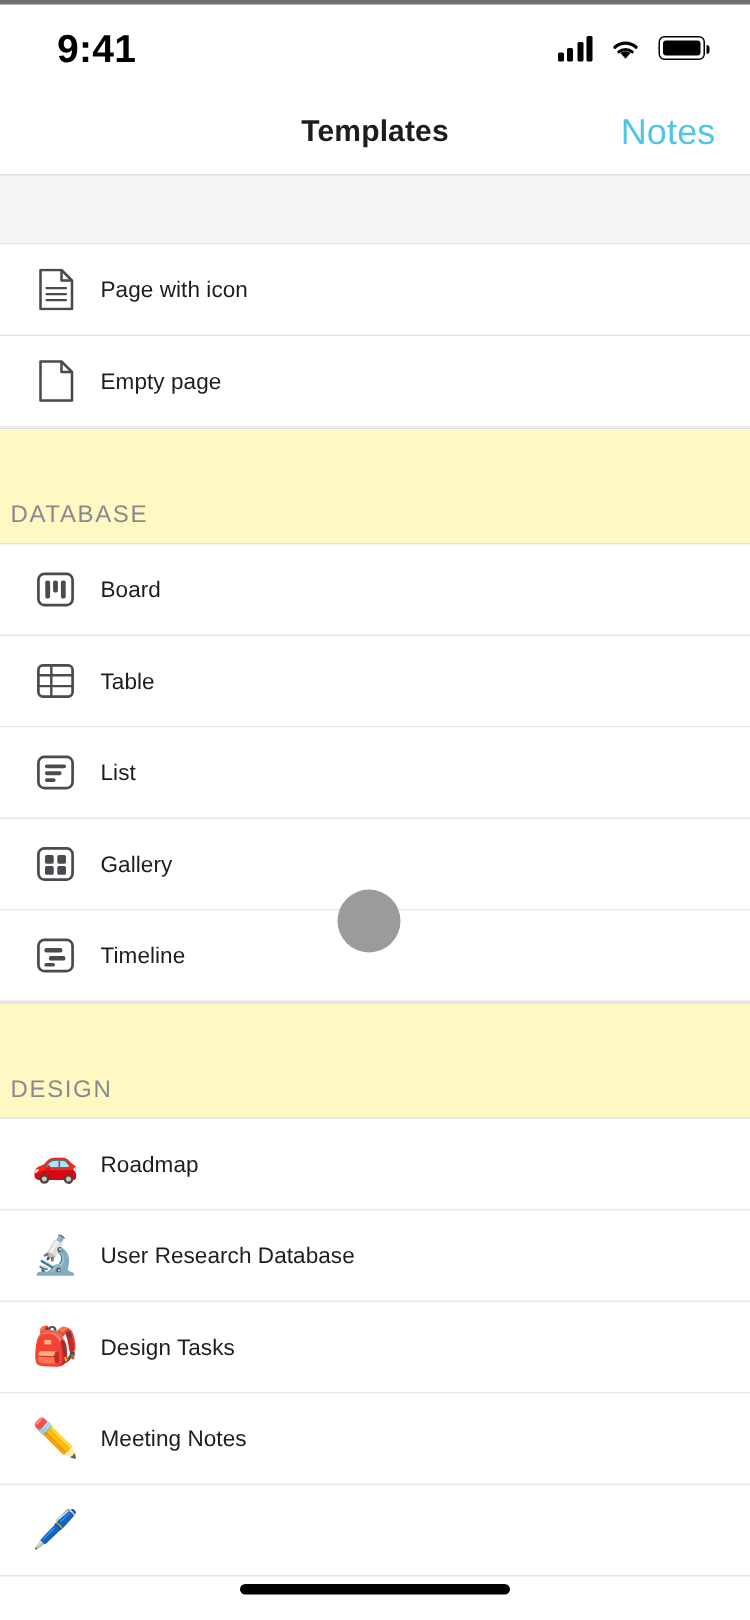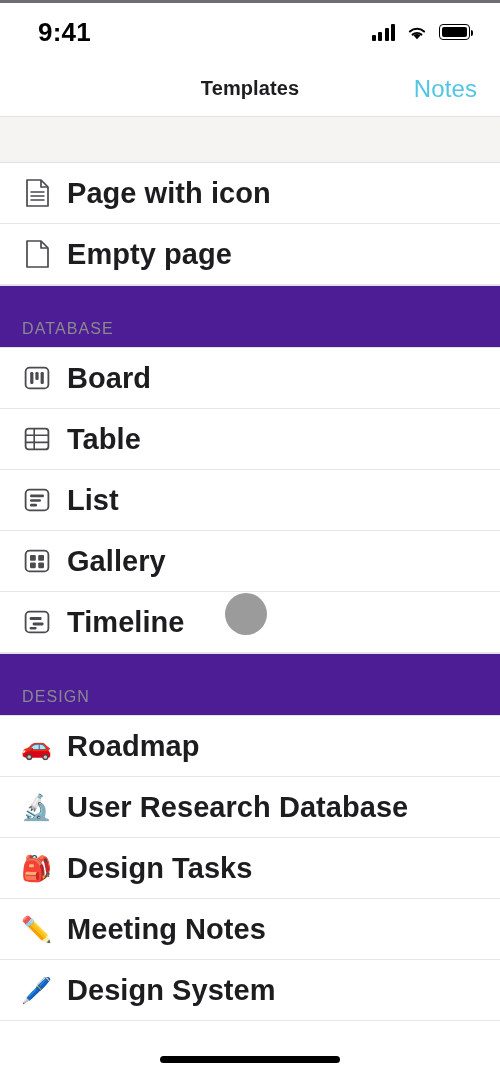--- a/index.html
+++ b/index.html
@@ -47,23 +47,23 @@
   }
 
   
   .list { position:absolute; top:116px; left:0; width:500px; }
 
   .gap {
     height:47px; background:#f5f4f3;
     border-top:1px solid #e2e2e4; border-bottom:1px solid #e2e2e4;
   }
   .section-head {
-    height:63px; background:#4c1d95;
+    height:78px; background:#fef9c3;
     border-top:1px solid #e2e2e4; border-bottom:1px solid #e2e2e4;
-    display:flex; align-items:flex-end; padding:0 0 9px 22px;
+    display:flex; align-items:flex-end; padding:0 0 9px 7px;
   }
   .section-head span {
     font-size:16px; color:#8a8a8e; letter-spacing:1.1px;
   }
 
   .row {
     height:61px; background:#ffffff;
     display:flex; align-items:center;
     padding-left:22px;
     border-bottom:1px solid #e6e6e8;
@@ -71,21 +71,21 @@
   }
   .row .ic {
     width:30px; height:30px; margin-right:15px;
     display:flex; align-items:center; justify-content:center; flex:none;
   }
   .row .emoji {
     width:30px; height:30px; margin-right:15px; flex:none;
     display:flex; align-items:center; justify-content:center;
     font-size:25px; line-height:1;
   }
-  .row .lbl { font-size:29px; color:#1d1d1f; letter-spacing:0.05px;font-weight:bold; }
+  .row .lbl { font-size:15px; color:#1d1d1f; letter-spacing:0.05px; }
 
   
   .touch {
     position:absolute; left:225px; top:593px;
     width:42px; height:42px; border-radius:50%;
     background:#9b9b9b; z-index:40;
   }
 
   
   .home-indicator {
@@ -245,21 +245,20 @@
       <span class="lbl">Design Tasks</span>
     </div>
 
     <div class="row">
       <span class="emoji">✏️</span>
       <span class="lbl">Meeting Notes</span>
     </div>
 
     <div class="row">
       <span class="emoji">🖊️</span>
-      <span class="lbl">Design System</span>
     </div>
 
   </div>
 
   <div class="touch"></div>
   <div class="home-indicator"></div>
 
 </div>
 
 </body></html>

